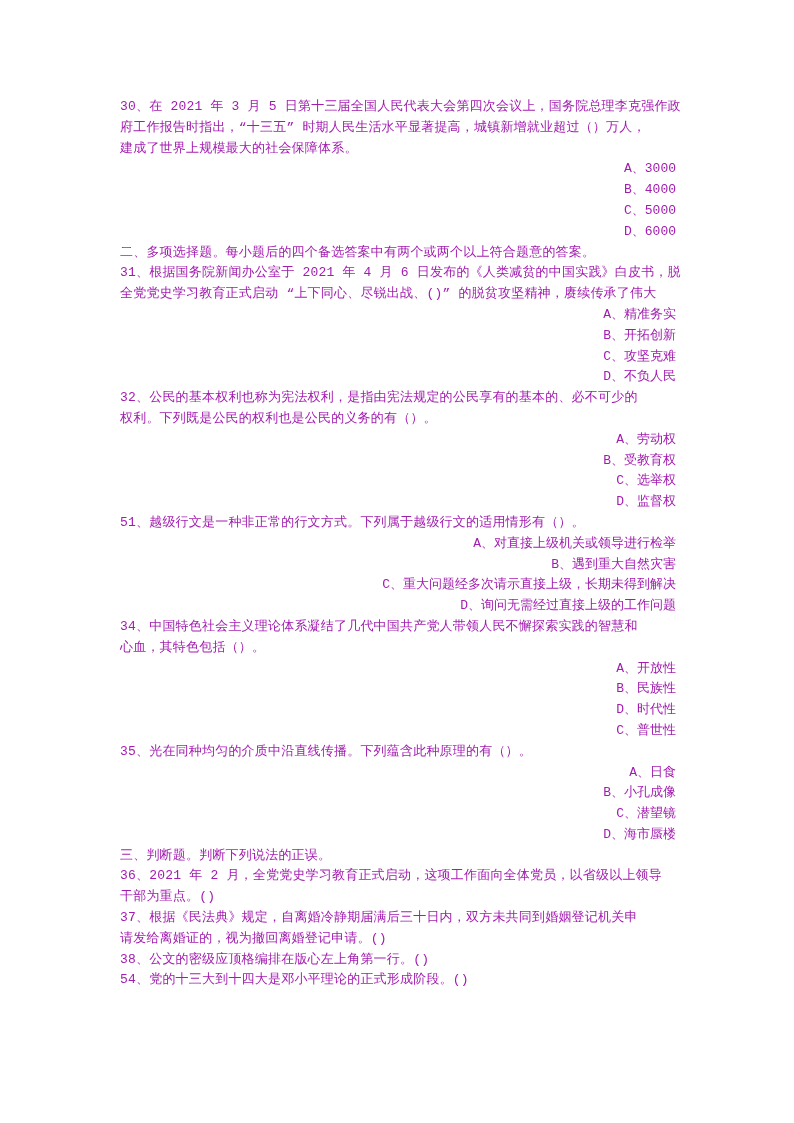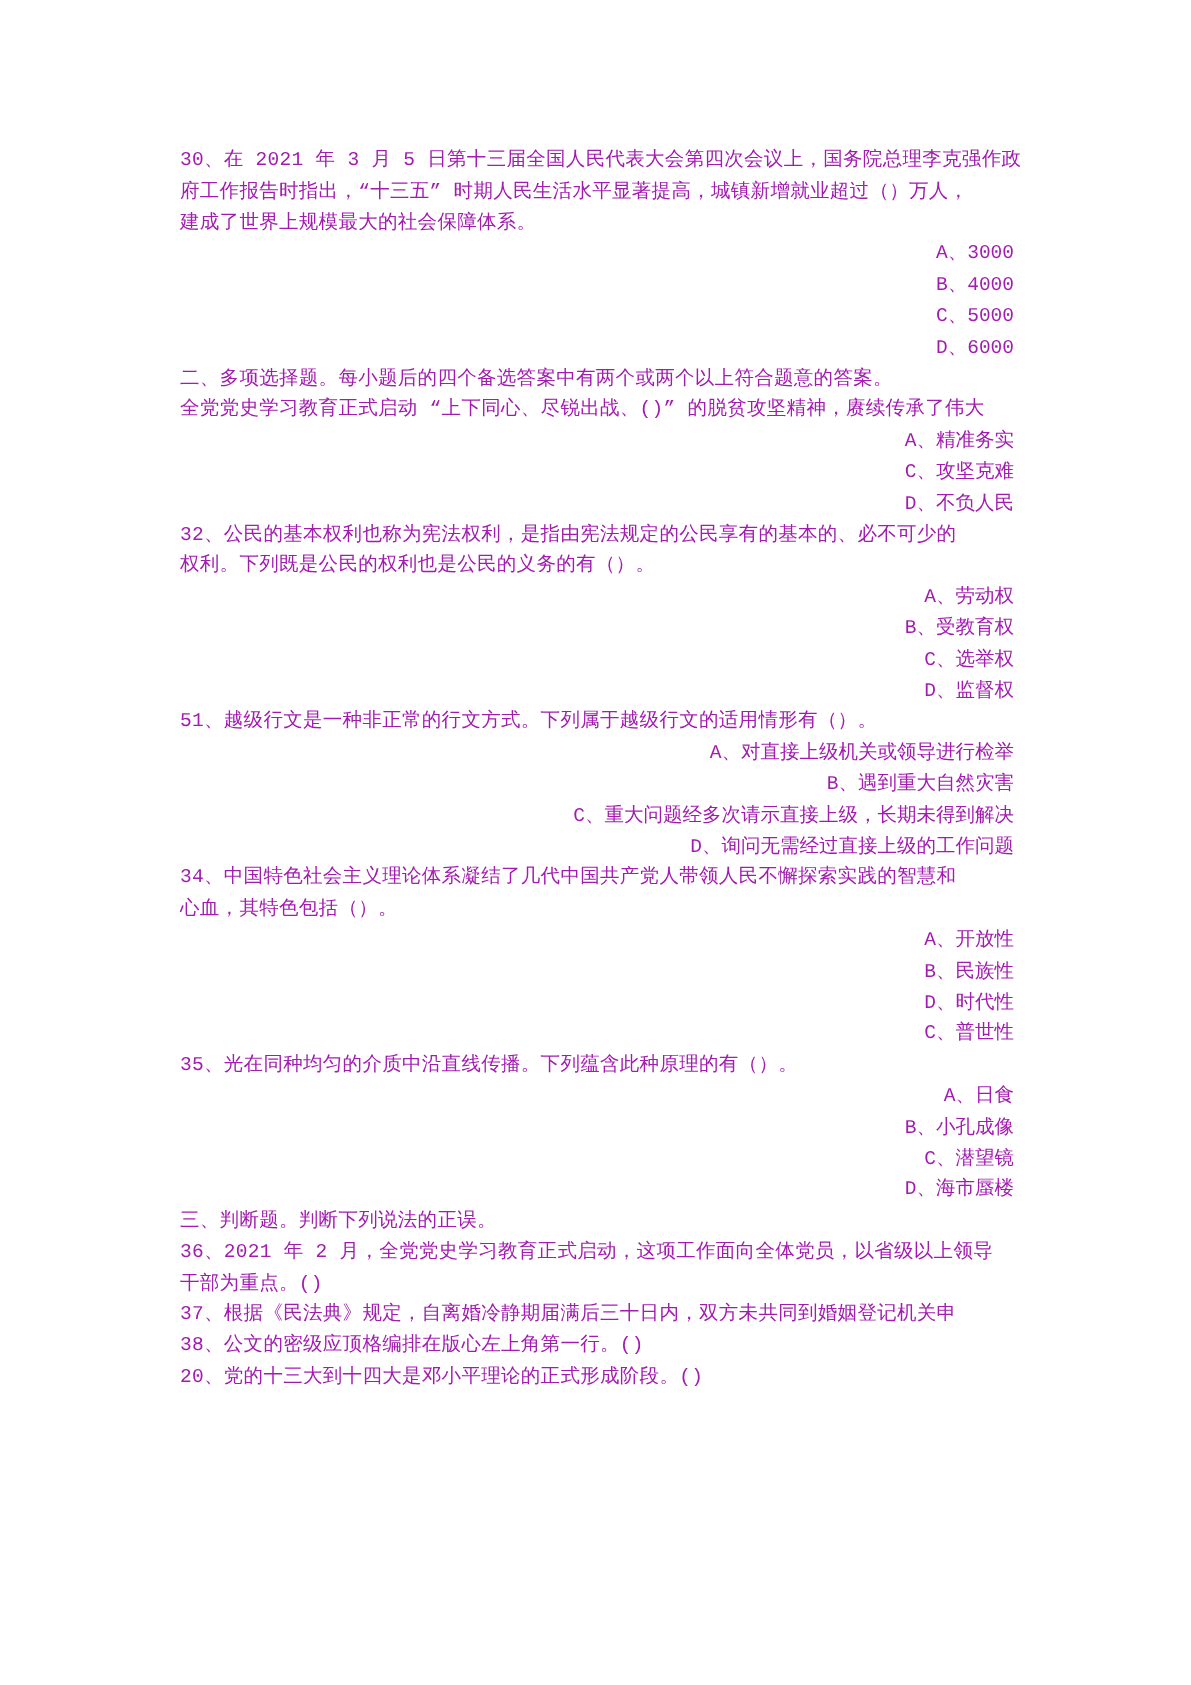--- a/index.html
+++ b/index.html
@@ -28,22 +28,24 @@
     <div class="line">建成了世界上规模最大的社会保障体系。</div>
     <div class="opt">A、3000</div>
     <div class="opt">B、4000</div>
     <div class="opt">C、5000</div>
     <div class="opt">D、6000</div>
   </div>
 
   <div class="line">二、多项选择题。每小题后的四个备选答案中有两个或两个以上符合题意的答案。</div>
 
   <div>
+    <div class="line">31、根据国务院新闻办公室于 2021 年 4 月 6 日发布的《人类减贫的中国实践》白皮书，脱</div>
     <div class="line">全党党史学习教育正式启动 “上下同心、尽锐出战、()” 的脱贫攻坚精神，赓续传承了伟大</div>
     <div class="opt">A、精准务实</div>
+    <div class="opt">B、开拓创新</div>
     <div class="opt">C、攻坚克难</div>
     <div class="opt">D、不负人民</div>
   </div>
 
   <div>
     <div class="line">32、公民的基本权利也称为宪法权利，是指由宪法规定的公民享有的基本的、必不可少的</div>
     <div class="line">权利。下列既是公民的权利也是公民的义务的有（）。</div>
     <div class="opt">A、劳动权</div>
     <div class="opt">B、受教育权</div>
     <div class="opt">C、选举权</div>
@@ -77,23 +79,24 @@
 
   <div class="line">三、判断题。判断下列说法的正误。</div>
 
   <div>
     <div class="line">36、2021 年 2 月，全党党史学习教育正式启动，这项工作面向全体党员，以省级以上领导</div>
     <div class="line">干部为重点。()</div>
   </div>
 
   <div>
     <div class="line">37、根据《民法典》规定，自离婚冷静期届满后三十日内，双方未共同到婚姻登记机关申</div>
+    <div class="line">请发给离婚证的，视为撤回离婚登记申请。()</div>
   </div>
 
   <div>
     <div class="line">38、公文的密级应顶格编排在版心左上角第一行。()</div>
   </div>
 
   <div>
-    <div class="line">20、党的十三大到十四大是邓小平理论的正式形成阶段。()</div>
+    <div class="line">54、党的十三大到十四大是邓小平理论的正式形成阶段。()</div>
   </div>
 
 </div>
 
 </body></html>

